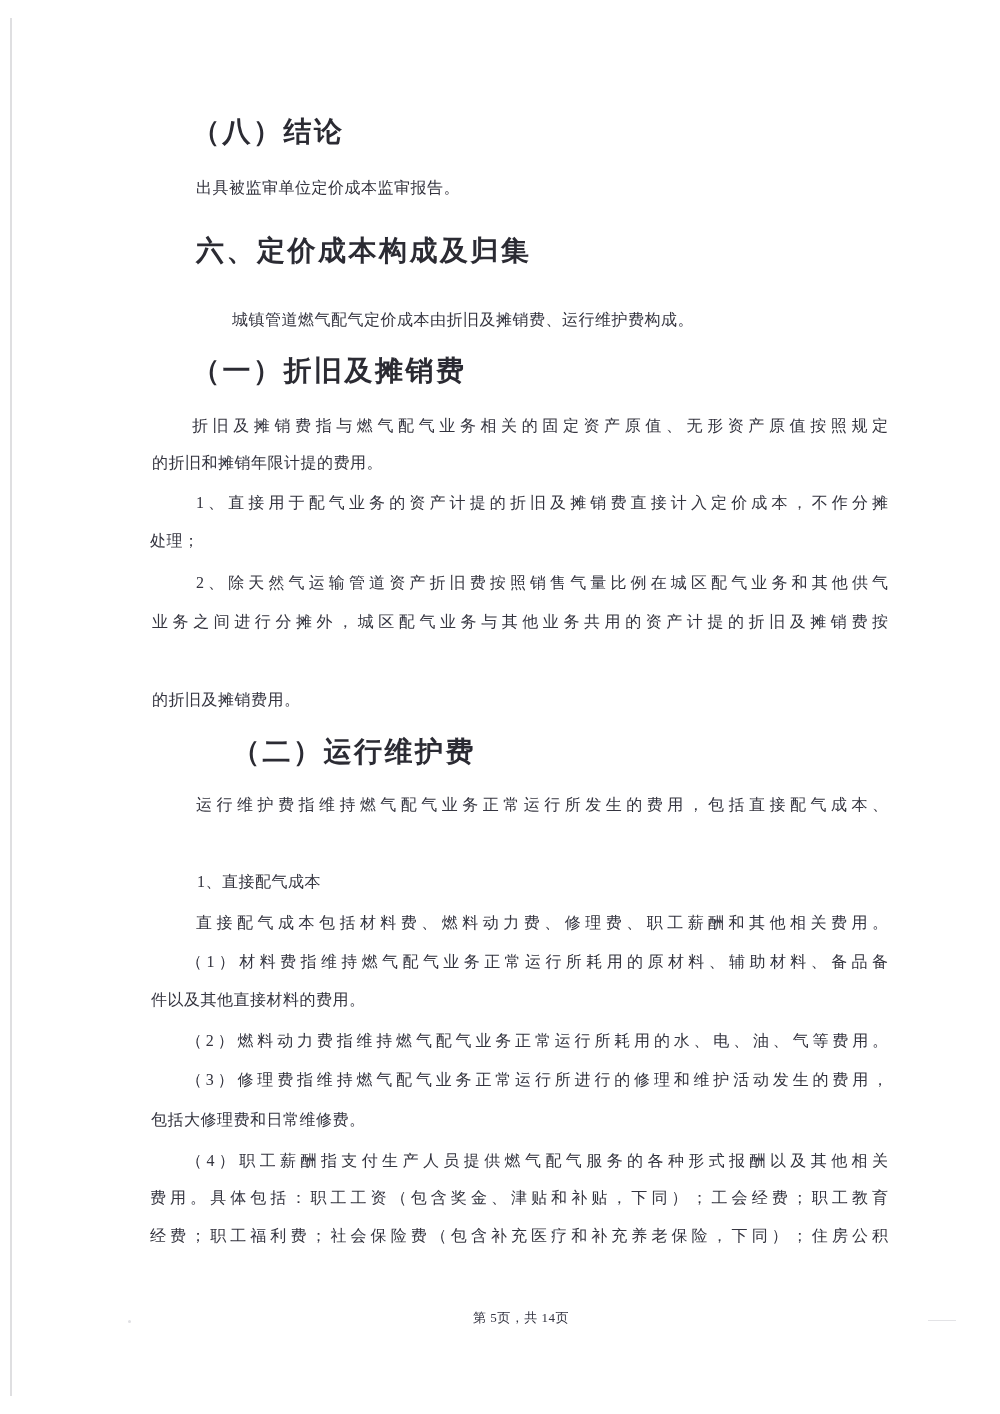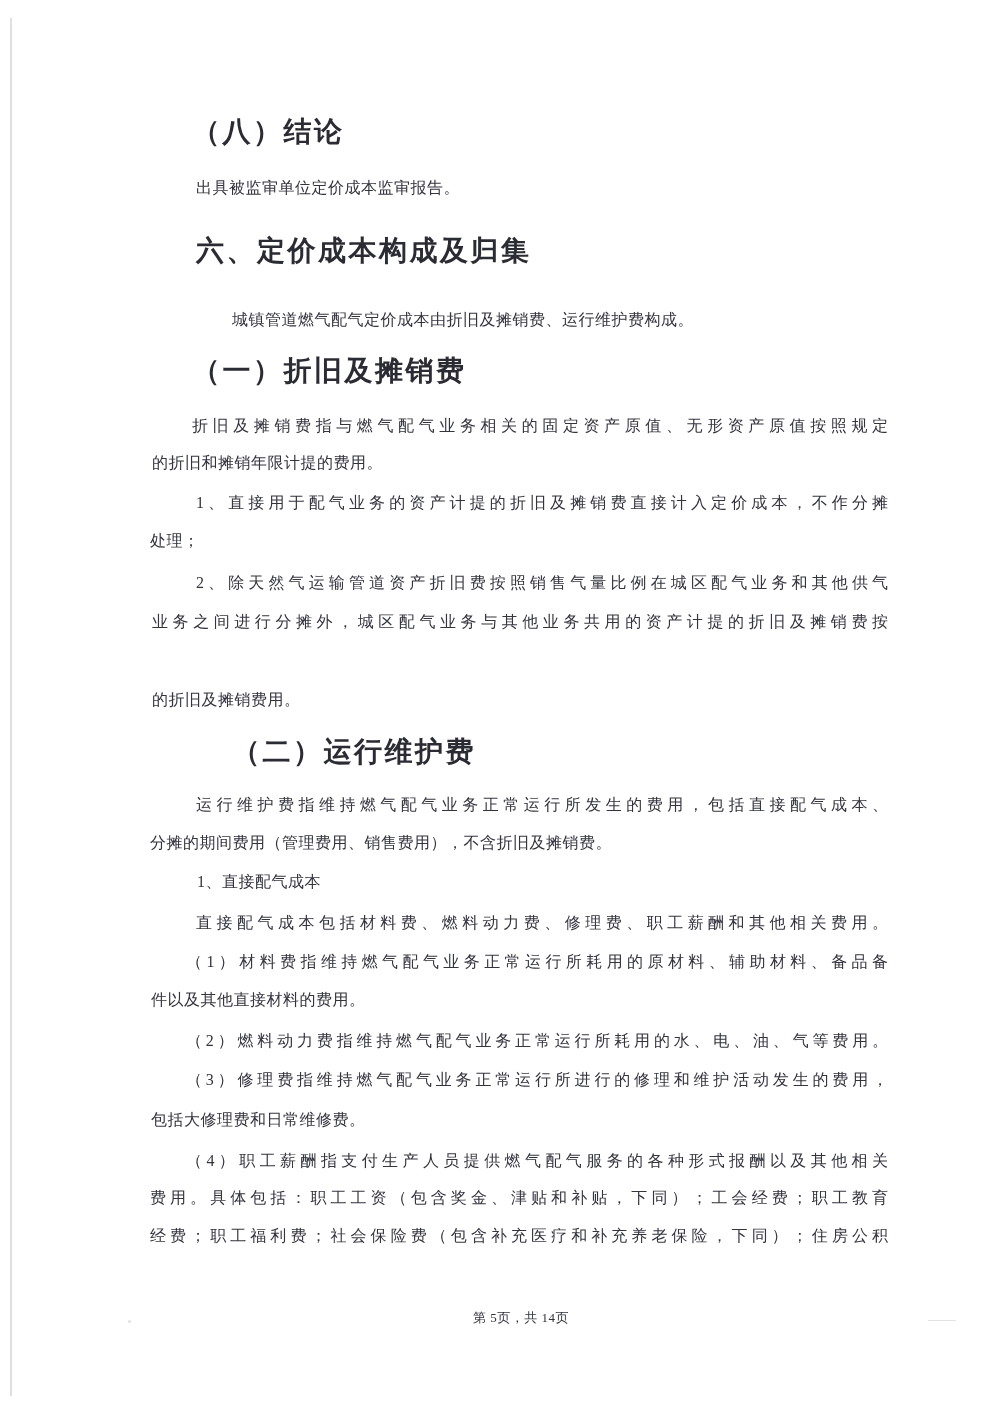--- a/index.html
+++ b/index.html
@@ -88,21 +88,20 @@
       <div class="line heading" style="left: 192px; top: 371px;">（一）折旧及摊销费</div>
       <div class="line just" style="left: 192px; top: 426px; width: 696px;">折旧及摊销费指与燃气配气业务相关的固定资产原值、无形资产原值按照规定</div>
       <div class="line" style="left: 152px; top: 463px;">的折旧和摊销年限计提的费用。</div>
       <div class="line just" style="left: 196px; top: 503px; width: 692px;">1、直接用于配气业务的资产计提的折旧及摊销费直接计入定价成本，不作分摊</div>
       <div class="line" style="left: 150px; top: 541px;">处理；</div>
       <div class="line just" style="left: 196px; top: 583px; width: 692px;">2、除天然气运输管道资产折旧费按照销售气量比例在城区配气业务和其他供气</div>
       <div class="line just" style="left: 152px; top: 622px; width: 736px;">业务之间进行分摊外，城区配气业务与其他业务共用的资产计提的折旧及摊销费按</div>
       <div class="line" style="left: 152px; top: 700px;">的折旧及摊销费用。</div>
       <div class="line heading" style="left: 184px; top: 752px; margin-left: 48px;">（二）运行维护费</div>
       <div class="line just" style="left: 196px; top: 805px; width: 692px;">运行维护费指维持燃气配气业务正常运行所发生的费用，包括直接配气成本、</div>
-      <div class="line" style="left: 150px; top: 843px;">分摊的期间费用（管理费用、销售费用），不含折旧及摊销费。</div>
       <div class="line" style="left: 197px; top: 882px;">1、直接配气成本</div>
       <div class="line just" style="left: 196px; top: 923px; width: 692px;">直接配气成本包括材料费、燃料动力费、修理费、职工薪酬和其他相关费用。</div>
       <div class="line just" style="left: 186px; top: 962px; width: 702px;">（1）材料费指维持燃气配气业务正常运行所耗用的原材料、辅助材料、备品备</div>
       <div class="line" style="left: 151px; top: 1000px;">件以及其他直接材料的费用。</div>
       <div class="line just" style="left: 186px; top: 1041px; width: 702px;">（2）燃料动力费指维持燃气配气业务正常运行所耗用的水、电、油、气等费用。</div>
       <div class="line just" style="left: 186px; top: 1080px; width: 702px;">（3）修理费指维持燃气配气业务正常运行所进行的修理和维护活动发生的费用，</div>
       <div class="line" style="left: 151px; top: 1120px;">包括大修理费和日常维修费。</div>
       <div class="line just" style="left: 186px; top: 1161px; width: 702px;">（4）职工薪酬指支付生产人员提供燃气配气服务的各种形式报酬以及其他相关</div>
       <div class="line just" style="left: 150px; top: 1198px; width: 738px;">费用。具体包括：职工工资（包含奖金、津贴和补贴，下同）；工会经费；职工教育</div>
       <div class="line just" style="left: 150px; top: 1236px; width: 738px;">经费；职工福利费；社会保险费（包含补充医疗和补充养老保险，下同）；住房公积</div>

